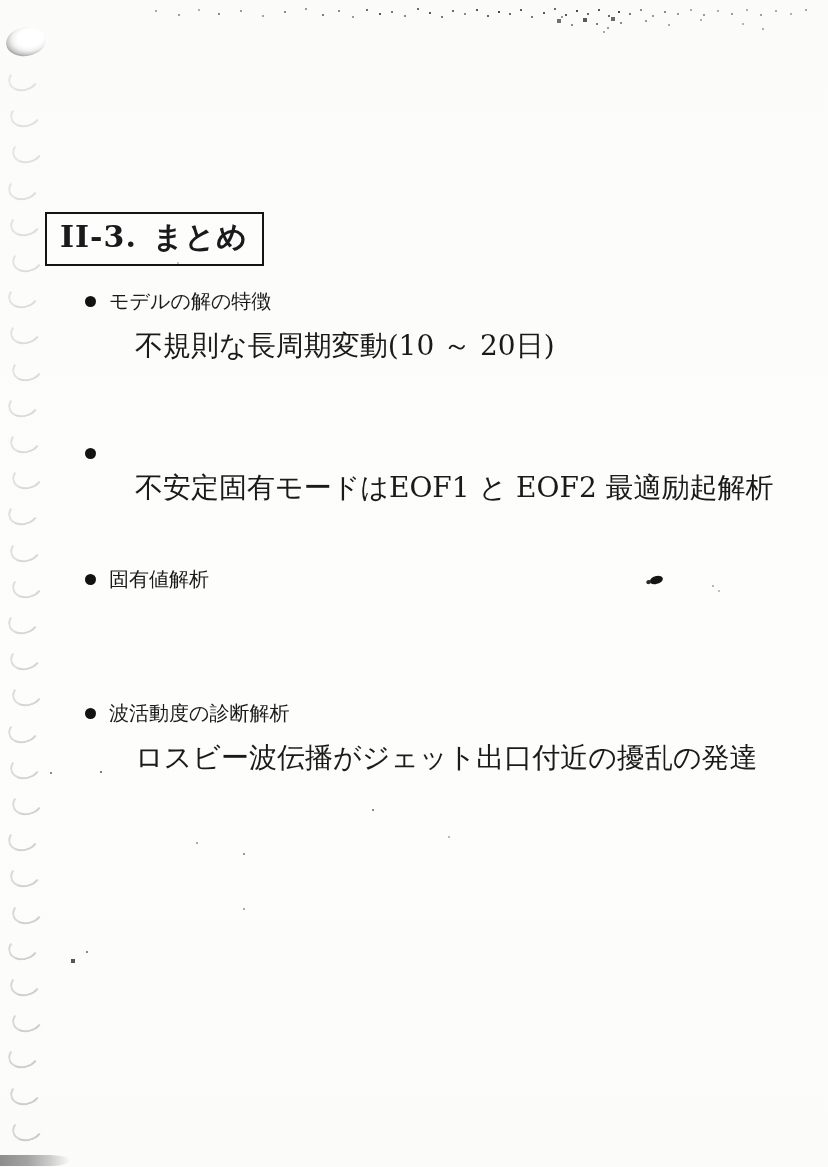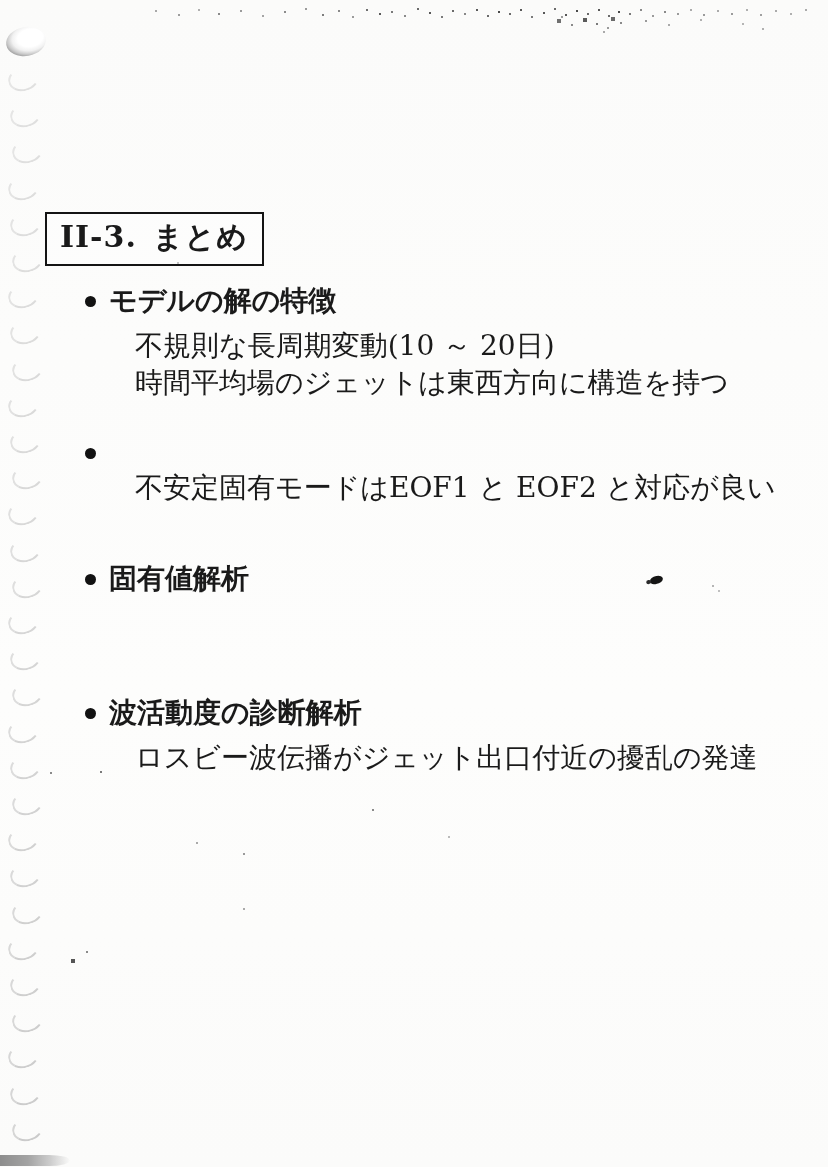--- a/index.html
+++ b/index.html
@@ -60,21 +60,21 @@
   
   .title-box{
     position:absolute;left:45px;top:212px;
     border:2.5px solid #141414;padding:3px 14px 6px 13px;
     font-size:30px;font-weight:bold;letter-spacing:1px;white-space:nowrap;
     background:rgba(255,255,255,.4);
   }
   .title-num{margin-right:16px;font-family:"DejaVu Serif","Liberation Serif",serif;}
   .group{position:absolute;left:85px;white-space:nowrap;}
   .g1{top:285px}.g2{top:448px}.g3{top:563px}.g4{top:697px}
-  .ghead{display:flex;align-items:center;gap:13px;font-size:28px;line-height:32px;font-weight:bold;}
+  .ghead{display:flex;align-items:center;gap:13px;font-size:20px;line-height:32px;}
   .dot{width:11px;height:11px;border-radius:50%;background:#121212;flex:none;}
   .glines{margin-left:50px;margin-top:10px;font-size:28px;line-height:37px;}
 </style>
 </head>
 <body>
 
 <div class="noise"></div>
 <div class="noise2"></div>
 <div class="specks"></div>
 <div class="binding">
@@ -119,30 +119,29 @@
 
 <div>
 
   <div class="group g1">
     <div class="ghead">
       <span class="dot"></span>
       <span>モデルの解の特徴</span>
     </div>
     <div class="glines">
       <div>不規則な長周期変動(10 ～ 20日)</div>
-      <div>時間平均場のジェットは東西方向に構造を持つ</div>
     </div>
   </div>
 
   <div class="group g2">
     <div class="ghead">
       <span class="dot"></span>
     </div>
     <div class="glines">
-      <div>不安定固有モードはEOF1 と EOF2 と対応が良い</div>
+      <div>不安定固有モードはEOF1 と EOF2 最適励起解析</div>
     </div>
   </div>
 
   <div class="group g3">
     <div class="ghead">
       <span class="dot"></span>
       <span>固有値解析</span>
     </div>
   </div>
 

